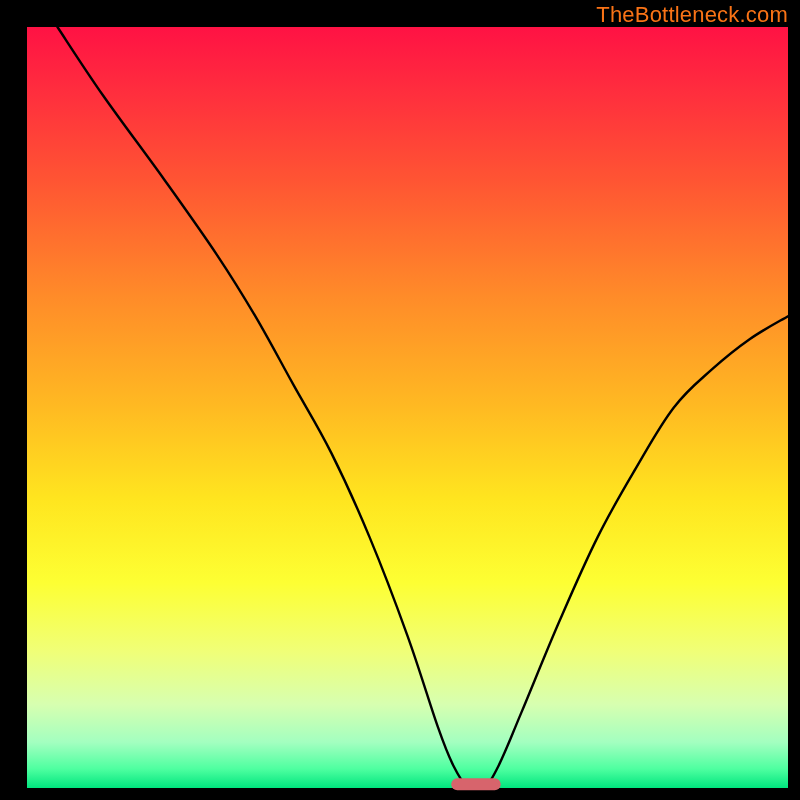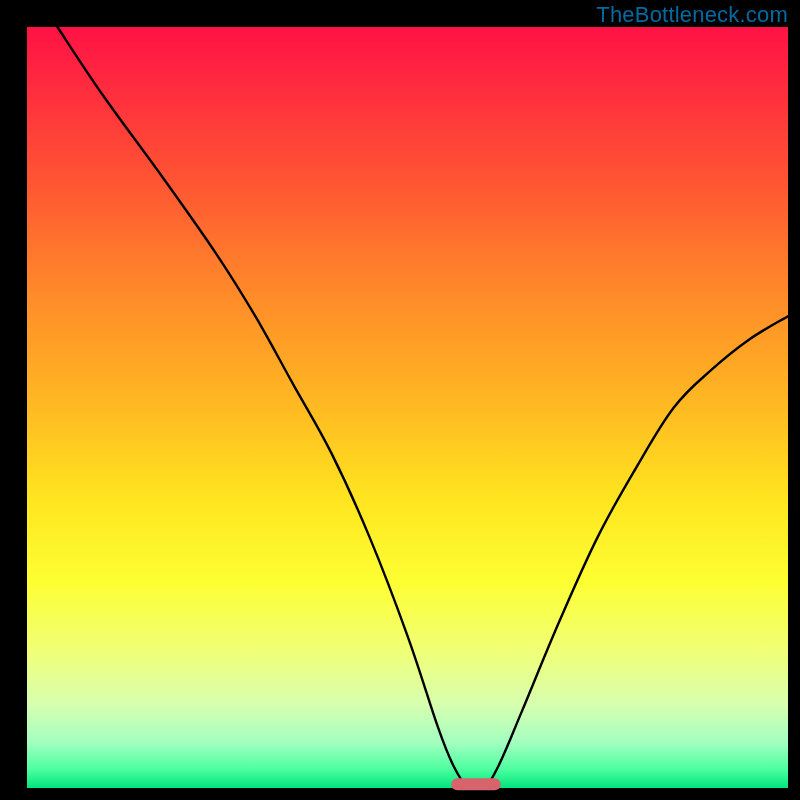--- a/index.html
+++ b/index.html
@@ -16,21 +16,21 @@
     height: 800px;
     background: #000;
   }
   .watermark {
     position: absolute;
     top: 2px;
     right: 12px;
     font-family: Arial, Helvetica, sans-serif;
     font-size: 22px;
     font-weight: 500;
-    color: #0369a1;
+    color: #f97316;
     letter-spacing: 0.2px;
     z-index: 5;
   }
   svg {
     position: absolute;
     top: 0;
     left: 0;
   }
 </style>
 </head>

